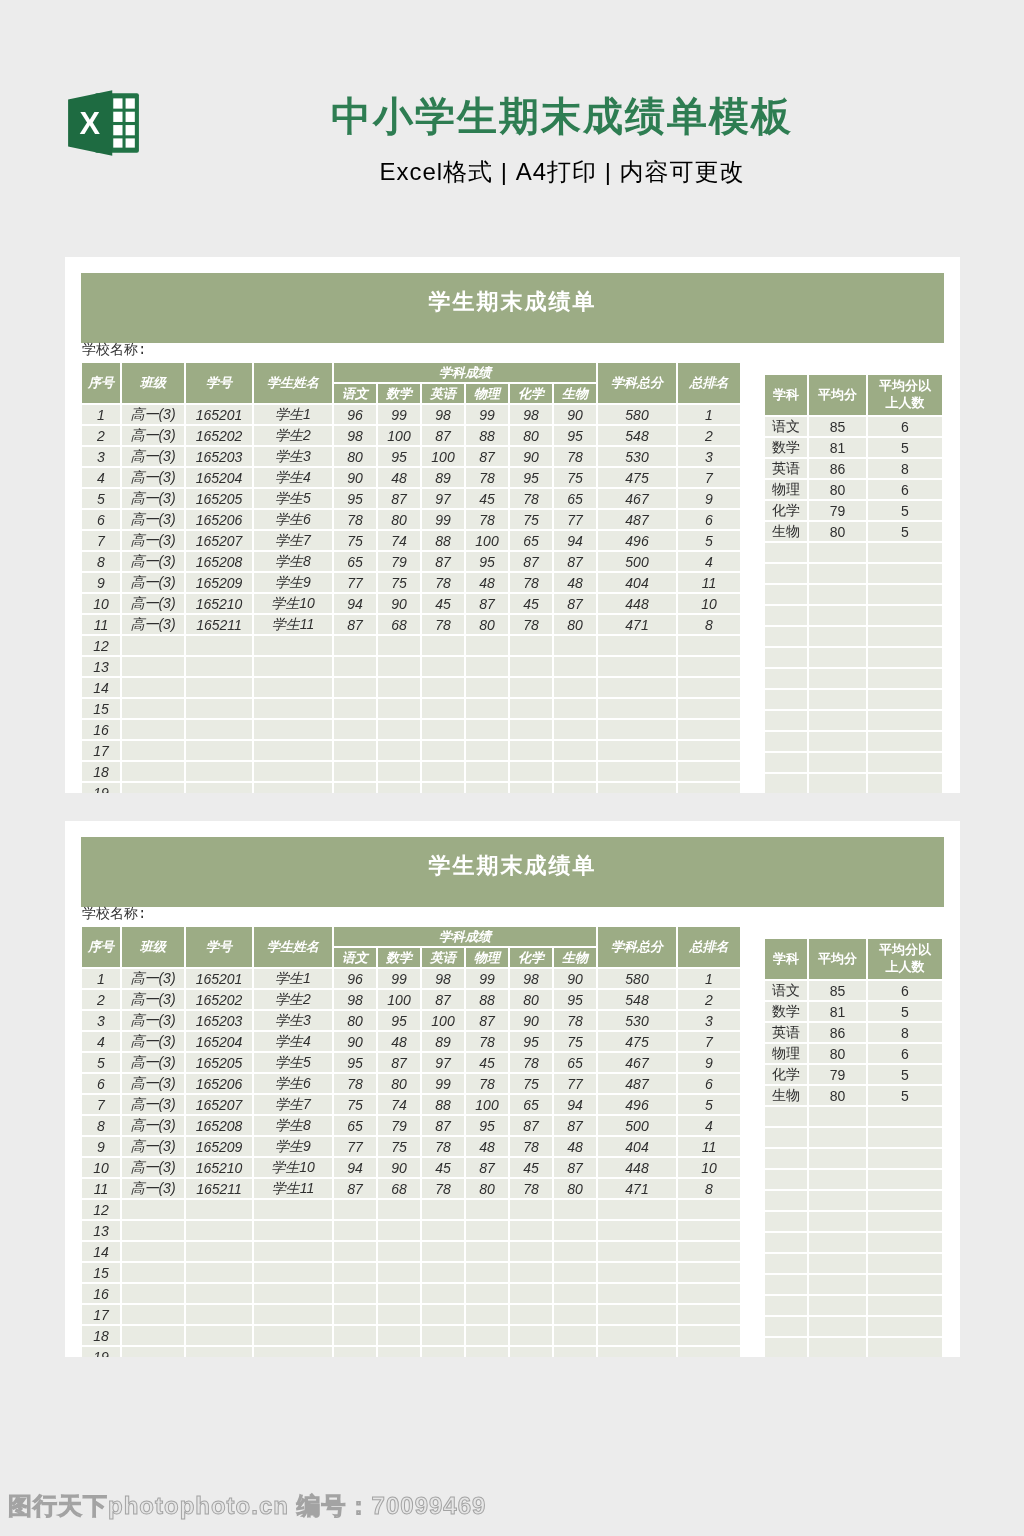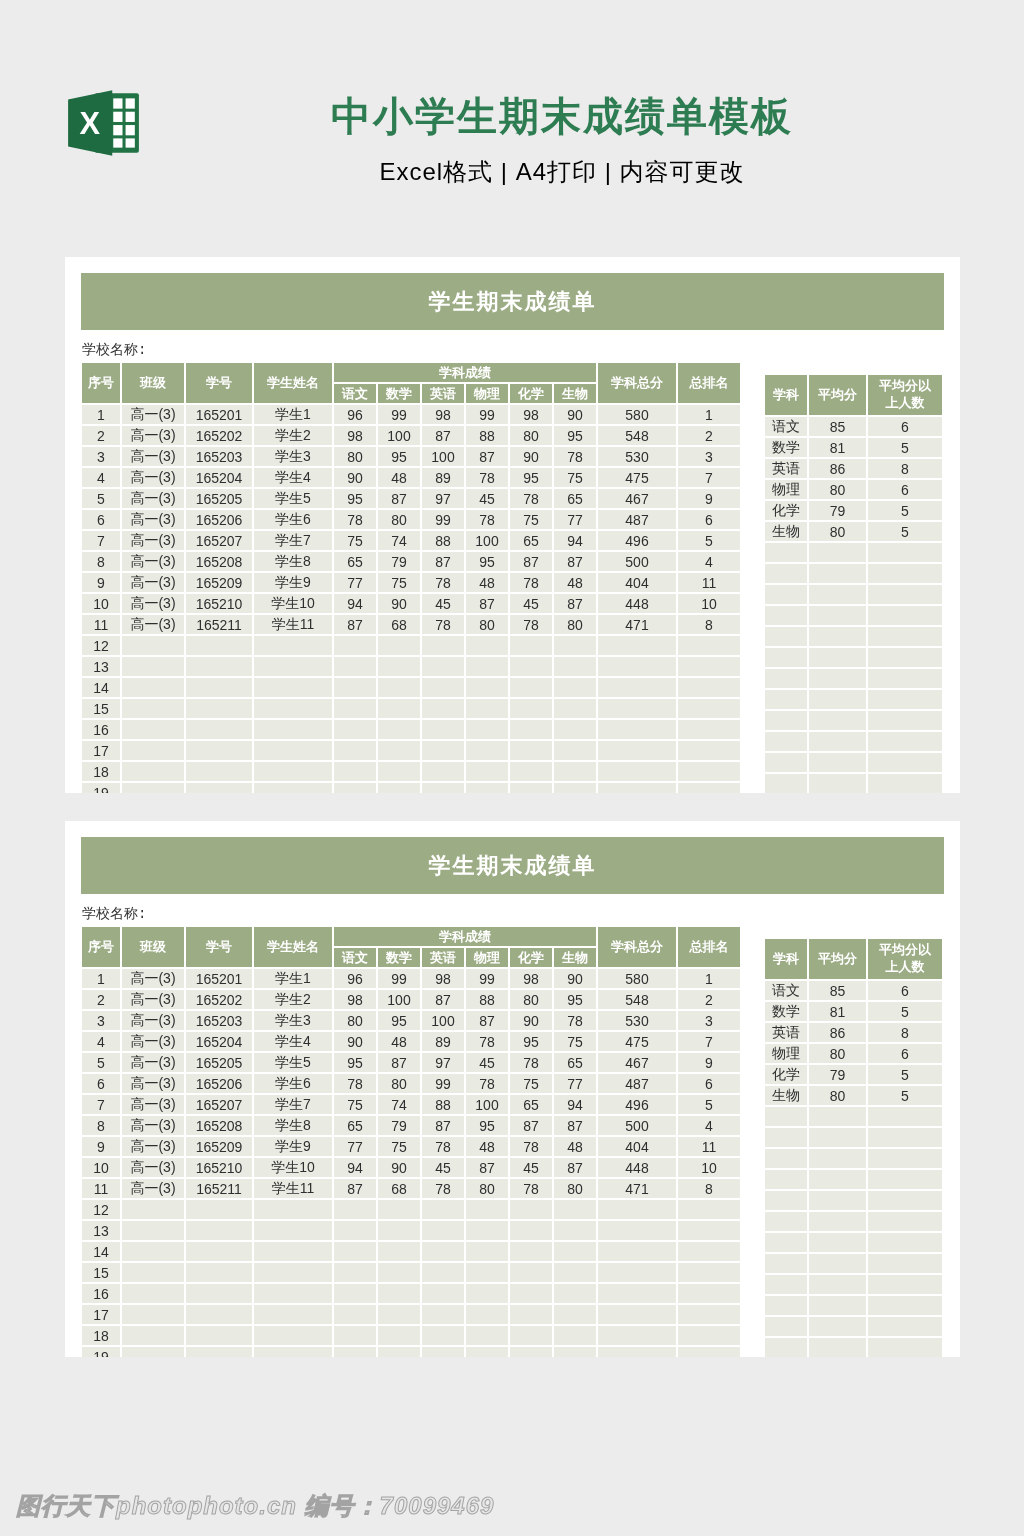--- a/index.html
+++ b/index.html
@@ -27,57 +27,56 @@
 
   
   .card {
     position:absolute; left:65px; width:895px; height:536px;
     background:#ffffff; overflow:hidden;
   }
   .card.card1 { top:257px; }
   .card.card2 { top:821px; }
 
   .banner {
-    position:absolute; left:16px; top:16px; width:863px; height:57px;
+    position:absolute; left:16px; top:16px; width:863px; height:70px;
     background:#9cac85; color:#ffffff;
     font-size:22px; font-weight:bold; letter-spacing:2px;
     text-align:center; line-height:57px;
   }
   .school-label {
     position:absolute; left:17px; top:84px;
     font-size:14px; color:#333333;font-family:Liberation Mono, monospace;
   }
 
   table { border-collapse:separate; border-spacing:2px; table-layout:fixed; }
-  .main-table    { position:absolute; left:15px;  top:104px; width:662px; }
+  .main-table    { position:absolute; left:15px;  top:104px; width:662px;font-style:italic; }
   .summary-table { position:absolute; left:698px; top:116px; width:181px; }
 
   th {
     background:#9cac85; color:#ffffff;
     font-size:13px; font-weight:bold;
     height:19px; padding:0; text-align:center; vertical-align:middle;
     white-space:nowrap; overflow:hidden;
   }
   th.tall { height:40px; }
   td {
     background:#e9ebe3; color:#2f2f2f;
     font-size:14px; height:19px; padding:0;
     text-align:center; vertical-align:middle;
     white-space:nowrap; overflow:hidden;
   }
   .wrap4 { display:inline-block; width:56px; white-space:normal; line-height:1.3; }
 
   
   .watermark {
-    position:absolute; left:16px; top:1490px;
+    position:absolute; left:8px; top:1490px;
     font-size:24px; font-weight:bold; letter-spacing:1px;
     color:#e6e6e6;
     -webkit-text-stroke:1px #a3a3a3;
     text-shadow:0 0 1px #ffffff;
-    font-style:italic;
   }
 </style>
 </head>
 <body>
 
 <div class="hero">
   <svg class="excel-logo" viewBox="0 0 76 76">
     <rect x="30" y="9" width="43" height="58" rx="2" fill="#217346"></rect>
     <g fill="#ffffff">
       <rect x="35" y="14" width="10" height="10"></rect>

